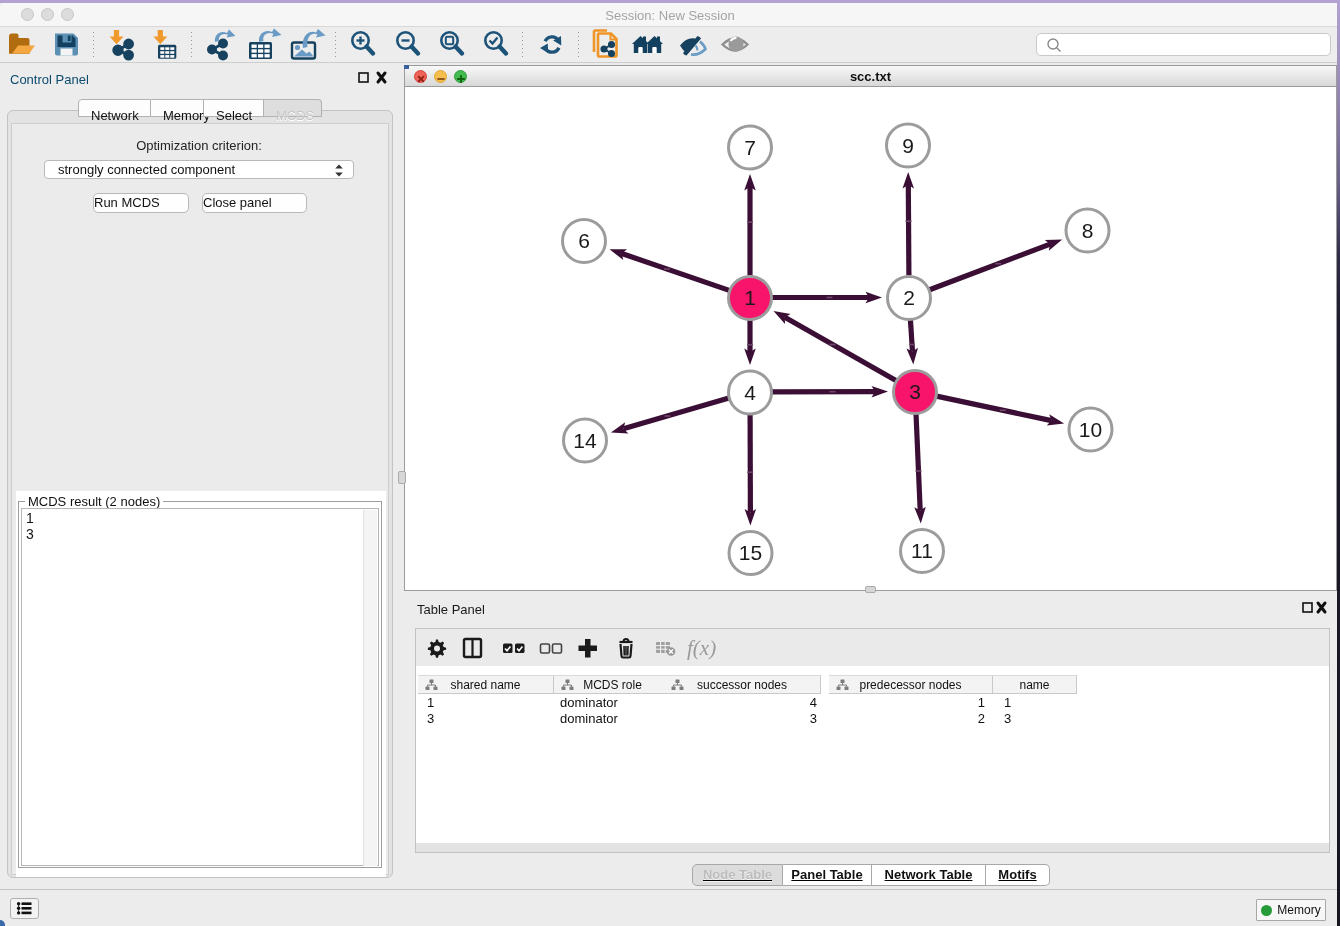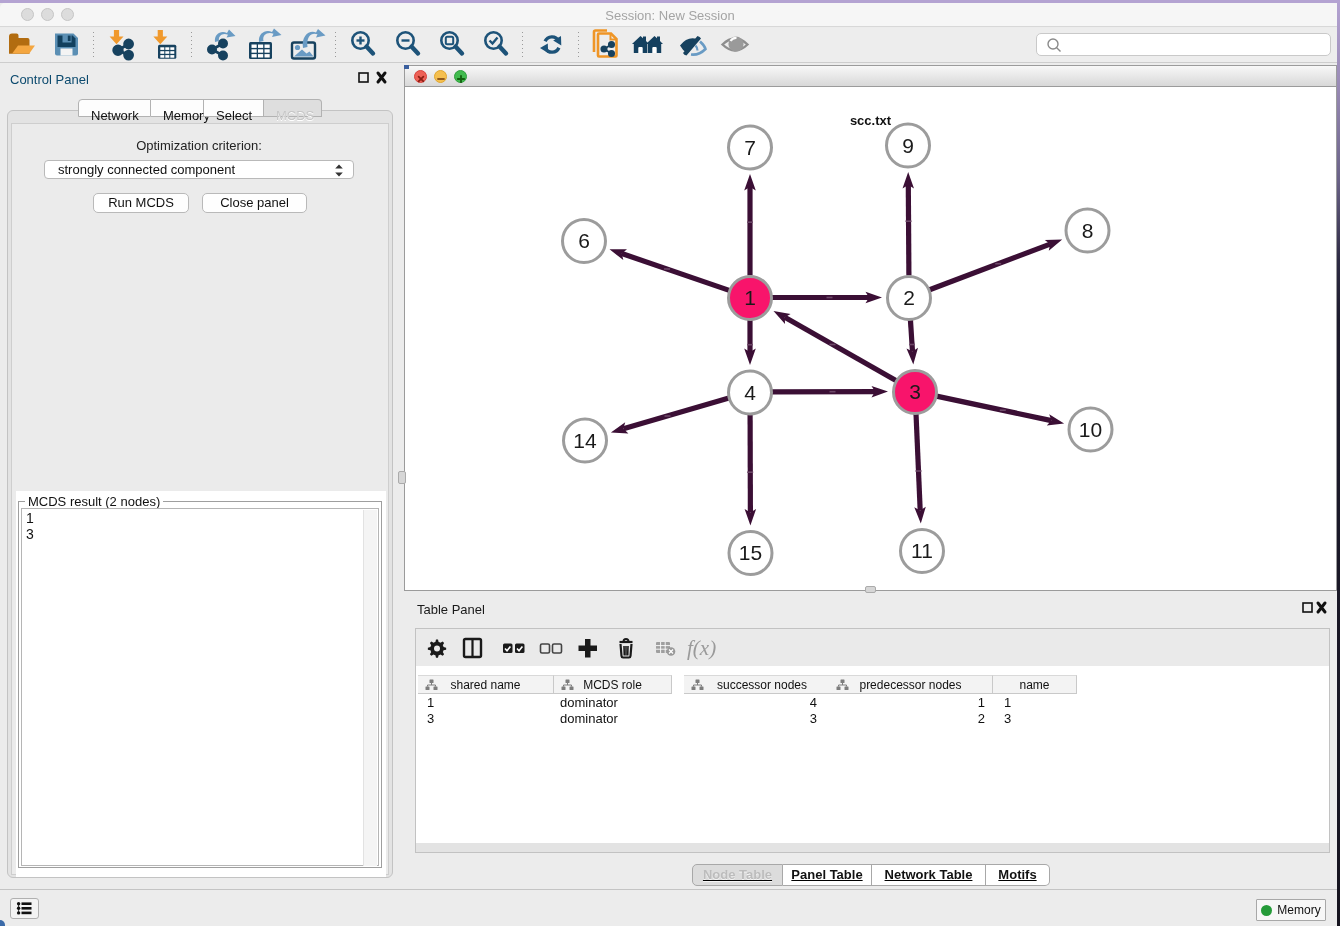--- a/index.html
+++ b/index.html
@@ -21,31 +21,31 @@
 #cphead { position:absolute; left:10px; top:9px; font-size:13px; color:#0c4a6e; }
 #cpbox { position:absolute; left:7px; top:47px; width:386px; height:768px; background:#e3e3e3; border:1px solid #c3c3c3; border-radius:6px; }
 #cpinner { position:absolute; left:11px; top:60px; width:378px; height:752px; background:#ebebeb; border:1px solid #cecece; }
 .tabs { position:absolute; top:36px; left:78px; height:18px; display:flex; font-size:13px; }
 .tab { background:#fdfdfd; border:1px solid #b2b2b2; border-left:none; padding:8px 12px; line-height:16px; color:#111; text-align:left; }
 .tab.first { border-left:1px solid #b2b2b2; border-radius:4px 0 0 0; }
 .tab.last { border-radius:0 4px 0 0; }
 .tab.sel { background:#dedede; color:#c6c6c6; text-shadow:0 1px 0 #fff; }
 #optlabel { position:absolute; left:0; top:75px; width:398px; text-align:center; font-size:13px; color:#222; }
 #selbox { position:absolute; left:44px; top:97px; width:310px; height:19px; background:#fff; border:1px solid #b9b9b9; border-radius:4px; font-size:13px; line-height:17px; padding-left:13px; color:#111; }
-.btn { position:absolute; top:130px; height:20px; background:#fefefe; border:1px solid #b9b9b9; border-radius:5px; font-size:13px; text-align:center; line-height:18px; color:#111; }
+.btn { position:absolute; top:130px; height:20px; background:#fefefe; border:1px solid #b9b9b9; border-radius:5px; font-size:13px; text-align:left; line-height:18px; color:#111; }
 #whitepane { position:absolute; left:16px; top:428px; width:370px; height:386px; background:#fff; }
 #grpbox { position:absolute; left:18px; top:438px; width:364px; height:367px; border:1px solid #9f9f9f; }
 #grptitle { position:absolute; left:25px; top:431px; background:#fff; padding:0 3px; font-size:13px; color:#111; }
 #mlist { position:absolute; left:21px; top:445px; width:358px; height:358px; background:#fff; border:1px solid #b5b5b5; font-size:14px; color:#111; }
 #mscroll { position:absolute; right:1px; top:1px; width:14px; height:356px; background:#f4f4f4; border-left:1px solid #e2e2e2; }
 
 
 #netframe { left:404px; top:65px; width:933px; height:526px; background:#fff; border:1px solid #9b9b9b; }
 #nettitle { position:absolute; left:0; top:0; width:100%; height:21px; background:linear-gradient(#f8f8f8,#d8d8d8); border-bottom:1px solid #9b9b9b; }
-#nettext { position:absolute; top:3px; left:0; width:100%; text-align:center; font-size:13px; color:#111;margin-top:44px; }
+#nettext { position:absolute; top:3px; left:0; width:100%; text-align:center; font-size:13px; color:#111; }
 .mac { position:absolute; top:4px; width:13px; height:13px; border-radius:50%; }
 #graph { position:absolute; left:0; top:22px; }
 
 
 #tpanel { left:398px; top:591px; width:942px; height:298px; background:#ececec; }
 #tphead { position:absolute; left:19px; top:11px; font-size:13px; color:#1a1a1a; }
 #tpbox { position:absolute; left:17px; top:37px; width:915px; height:225px; background:#fff; border:1px solid #c2c2c2; }
 #tptools { position:absolute; left:0; top:0; width:100%; height:37px; background:#eaeaea; }
 #tpbottom { position:absolute; left:0; bottom:0; width:100%; height:9px; background:#e3e3e3; }
 .th { position:absolute; top:84px; height:19px; background:#f3f3f3; border-top:1px solid #d9d9d9; border-bottom:1px solid #c9c9c9; border-right:1px solid #c9c9c9; font-size:12px; color:#111; text-align:center; line-height:18px; }
@@ -402,21 +402,21 @@
         </g>
       </svg>shared name</div>
   <div class="th" style="left:156px;width:118px"><svg width="13" height="12" viewBox="0 0 13 12" style="vertical-align:-1px">
         <g fill="#7d7d7d">
           <rect x="4.5" y="0.5" width="4" height="3.4" rx="0.5"></rect>
           <rect x="0.5" y="7.5" width="4" height="3.4" rx="0.5"></rect>
           <rect x="8.5" y="7.5" width="4" height="3.4" rx="0.5"></rect>
           <path d="M6.5 3.9 V6 M2.5 7.5 V6 H10.5 V7.5" stroke="#7d7d7d" fill="none" stroke-width="1"></path>
         </g>
       </svg>MCDS role</div>
-  <div class="th" style="left:286px;width:157px"><svg width="13" height="12" viewBox="0 0 13 12" style="vertical-align:-1px">
+  <div class="th" style="left:266px;width:157px"><svg width="13" height="12" viewBox="0 0 13 12" style="vertical-align:-1px">
         <g fill="#7d7d7d">
           <rect x="4.5" y="0.5" width="4" height="3.4" rx="0.5"></rect>
           <rect x="0.5" y="7.5" width="4" height="3.4" rx="0.5"></rect>
           <rect x="8.5" y="7.5" width="4" height="3.4" rx="0.5"></rect>
           <path d="M6.5 3.9 V6 M2.5 7.5 V6 H10.5 V7.5" stroke="#7d7d7d" fill="none" stroke-width="1"></path>
         </g>
       </svg>successor nodes</div>
   <div class="th" style="left:431px;width:164px"><svg width="13" height="12" viewBox="0 0 13 12" style="vertical-align:-1px">
         <g fill="#7d7d7d">
           <rect x="4.5" y="0.5" width="4" height="3.4" rx="0.5"></rect>

